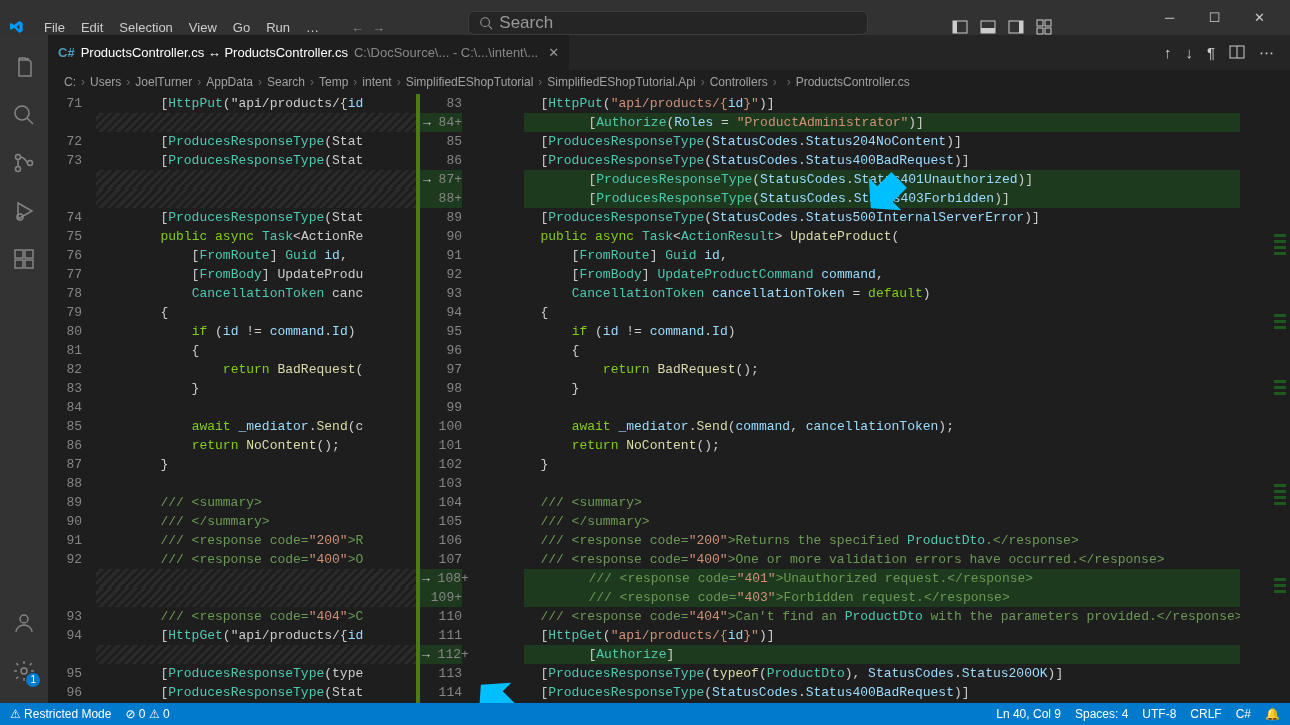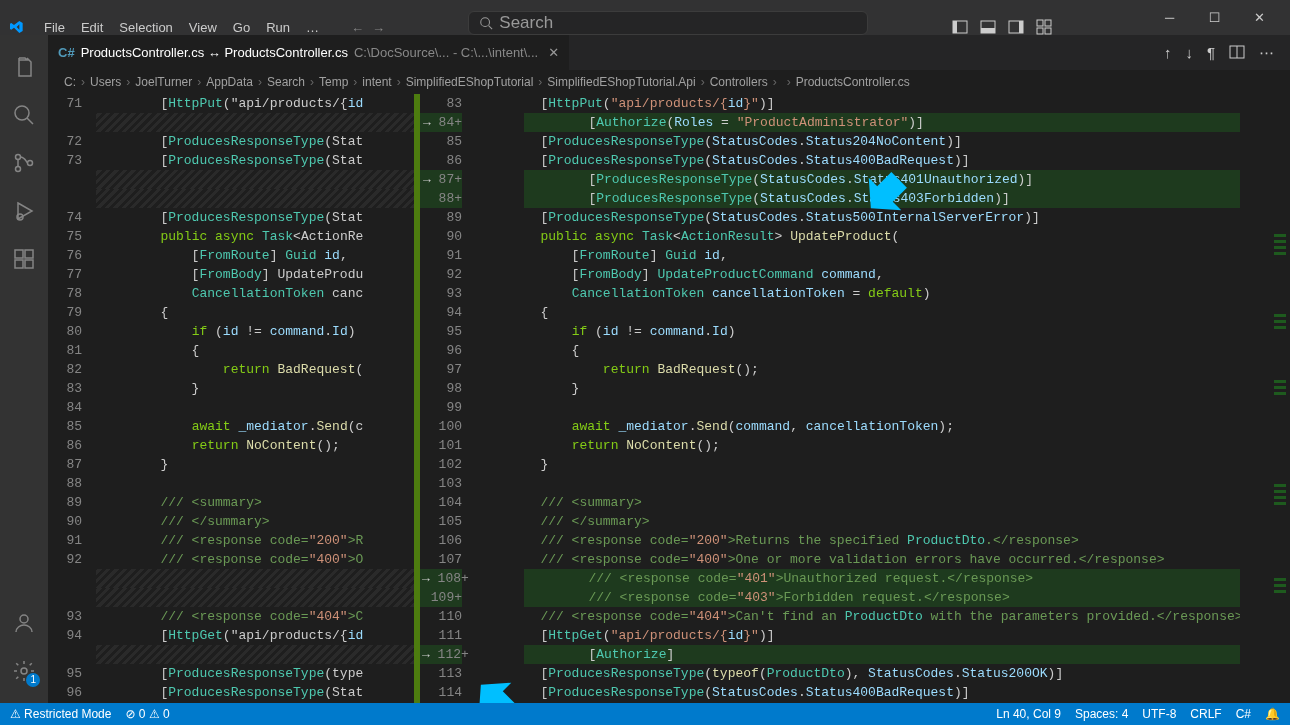--- a/index.html
+++ b/index.html
@@ -110,21 +110,21 @@
 }
 .breadcrumbs .sep { color: #666; margin: 0 2px; }
 .editor-split { flex: 1; display: flex; overflow: hidden; position: relative; }
 .pane {
   display: flex;
   font-family: Consolas, "Courier New", monospace;
   font-size: 13px;
   line-height: 19px;
   overflow: hidden;
 }
-.pane-left { width: 372px; border-right: 6px solid #4d7c0f; }
+.pane-left { width: 372px; border-right: 4px solid #4d7c0f; }
 .pane-right { flex: 1; }
 .gutter {
   background: #1e1e1e;
   color: #858585;
   text-align: right;
   padding: 0 14px 0 0;
   white-space: pre;
   user-select: none;
 }
 .gutter-left { width: 48px; }

